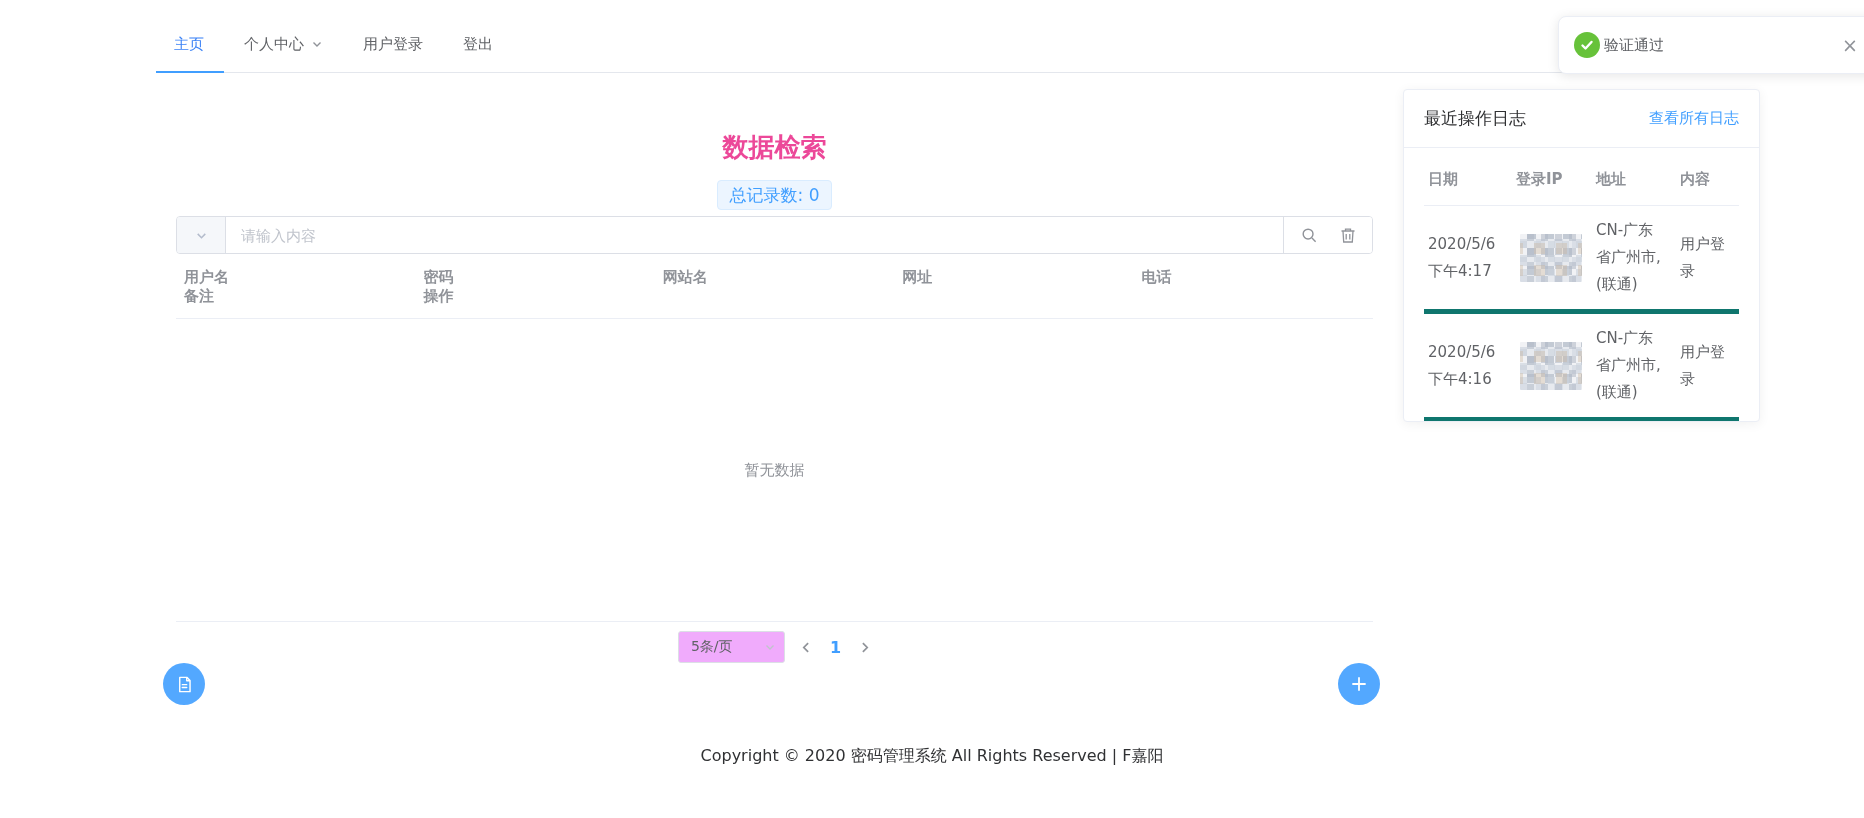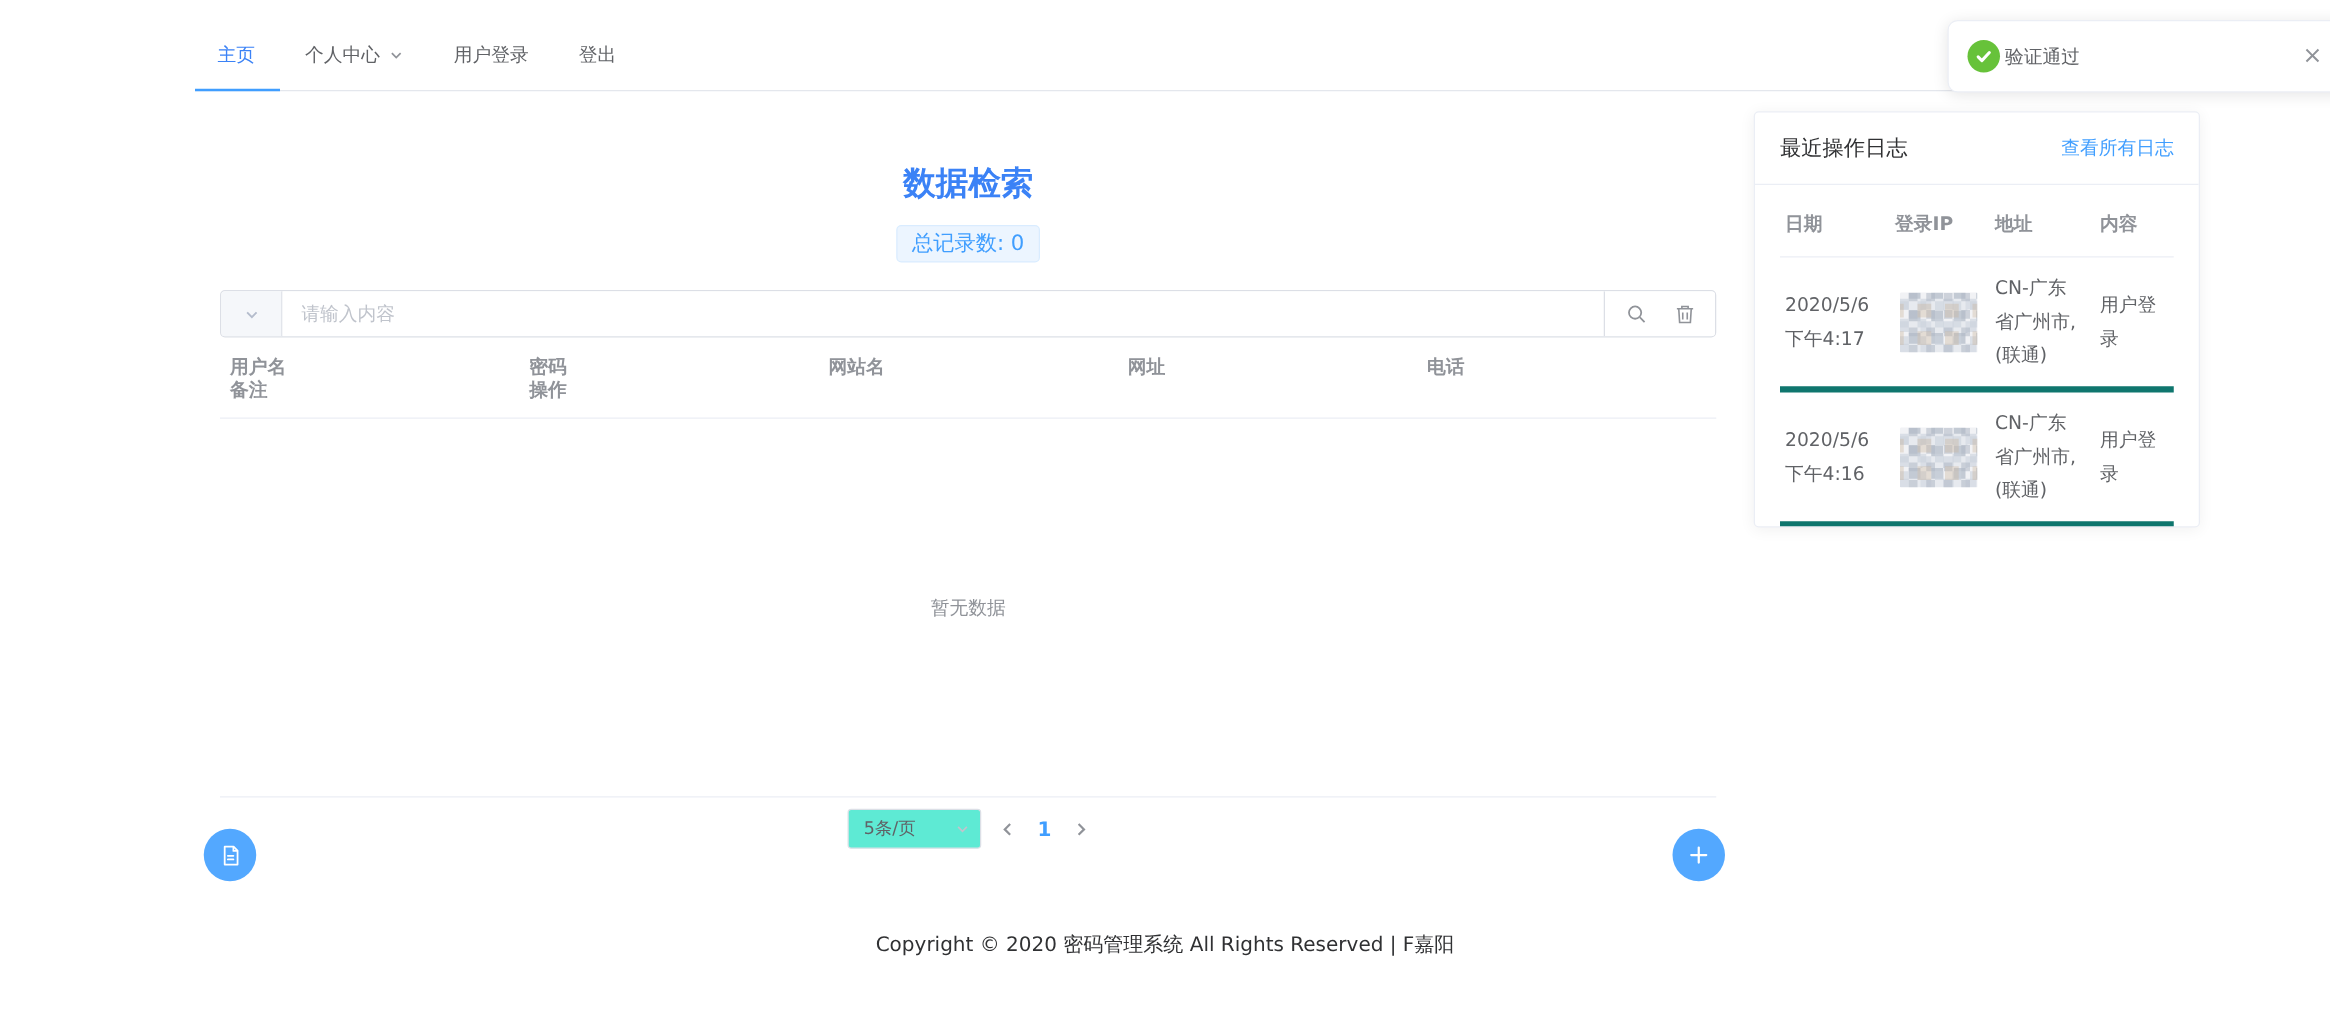--- a/index.html
+++ b/index.html
@@ -20,37 +20,37 @@
   .notification{
     position:absolute;top:16px;left:1558px;width:336px;height:58px;background:#fff;
     border:1px solid #ebeef5;border-radius:8px;box-shadow:0 2px 12px rgba(0,0,0,.1);
     display:flex;align-items:center;padding:0 15px;box-sizing:border-box;z-index:20;
   }
   .success-badge{width:26px;height:26px;border-radius:50%;background:#67c23a;display:flex;align-items:center;justify-content:center;flex:none;}
   .notif-title{margin-left:4px;font-size:15px;color:#606266;}
   .notif-close{position:absolute;left:283px;top:50%;transform:translateY(-50%);color:#909399;font-size:19px;line-height:1;cursor:pointer;font-family:"DejaVu Sans",sans-serif;}
   
   .main{position:absolute;left:176px;top:72px;width:1197px;}
-  .page-title{margin:60px 0 0;text-align:center;font-size:26px;line-height:30px;font-weight:bold;color:#3b82f6;}
+  .page-title{margin:60px 0 0;text-align:center;font-size:26px;line-height:30px;font-weight:bold;color:#ec4899;}
   .badge-row{margin-top:18px;text-align:center;}
   .total-badge{
     display:inline-block;height:30px;line-height:28px;padding:0 12px;box-sizing:border-box;
     background:#ecf5ff;border:1px solid #d9ecff;border-radius:4px;color:#409eff;font-size:17px;
   }
-  .search-bar{margin-top:22px;display:flex;height:38px;border:1px solid #dcdfe6;border-radius:4px;overflow:hidden;box-sizing:border-box;background:#fff;}
+  .search-bar{margin-top:6px;display:flex;height:38px;border:1px solid #dcdfe6;border-radius:4px;overflow:hidden;box-sizing:border-box;background:#fff;}
   .search-select{width:48px;background:#f5f7fa;border-right:1px solid #dcdfe6;display:flex;align-items:center;justify-content:center;color:#b4bccc;cursor:pointer;flex:none;}
   .search-input{flex:1;border:none;outline:none;padding:0 15px;font-size:15px;color:#606266;background:#fff;min-width:0;}
   .search-input::placeholder{color:#c0c4cc;}
   .search-append{width:88px;border-left:1px solid #dcdfe6;display:flex;align-items:center;justify-content:center;gap:22px;color:#909399;background:#fff;flex:none;}
   .icon-btn{display:inline-flex;cursor:pointer;color:#909399;}
   .table-header{display:grid;grid-template-columns:repeat(5,1fr);padding:14px 0 12px;border-bottom:1px solid #ebeef5;}
   .table-header .th{padding-left:8px;font-size:15px;font-weight:bold;color:#909399;}
   .empty-area{height:302px;display:flex;align-items:center;justify-content:center;border-bottom:1px solid #ebeef5;color:#909399;font-size:15px;}
   .pagination{display:flex;align-items:center;justify-content:center;margin-top:9px;gap:15px;}
-  .page-size-select{width:107px;height:32px;border:1px solid #dcdfe6;border-radius:3px;display:flex;align-items:center;padding:0 8px 0 12px;font-size:14px;color:#606266;box-sizing:border-box;cursor:pointer;background:#5eead4;}
+  .page-size-select{width:107px;height:32px;border:1px solid #dcdfe6;border-radius:3px;display:flex;align-items:center;padding:0 8px 0 12px;font-size:14px;color:#606266;box-sizing:border-box;cursor:pointer;background:#f0abfc;}
   .page-size-select .chev{margin-left:auto;color:#c0c4cc;display:inline-flex;}
   .page-arrow{display:inline-flex;color:#909399;cursor:pointer;}
   .page-number{color:#409eff;font-size:16px;font-weight:600;cursor:pointer;padding:0 2px;}
   
   .fab{position:absolute;width:42px;height:42px;border-radius:50%;background:#53a8ff;display:flex;align-items:center;justify-content:center;cursor:pointer;color:#fff;}
   .fab.doc{left:163px;top:663px;}
   .fab.add{left:1338px;top:663px;}
   
   .footer{position:absolute;left:0;right:0;top:746px;text-align:center;font-size:16px;color:#303133;}
   

